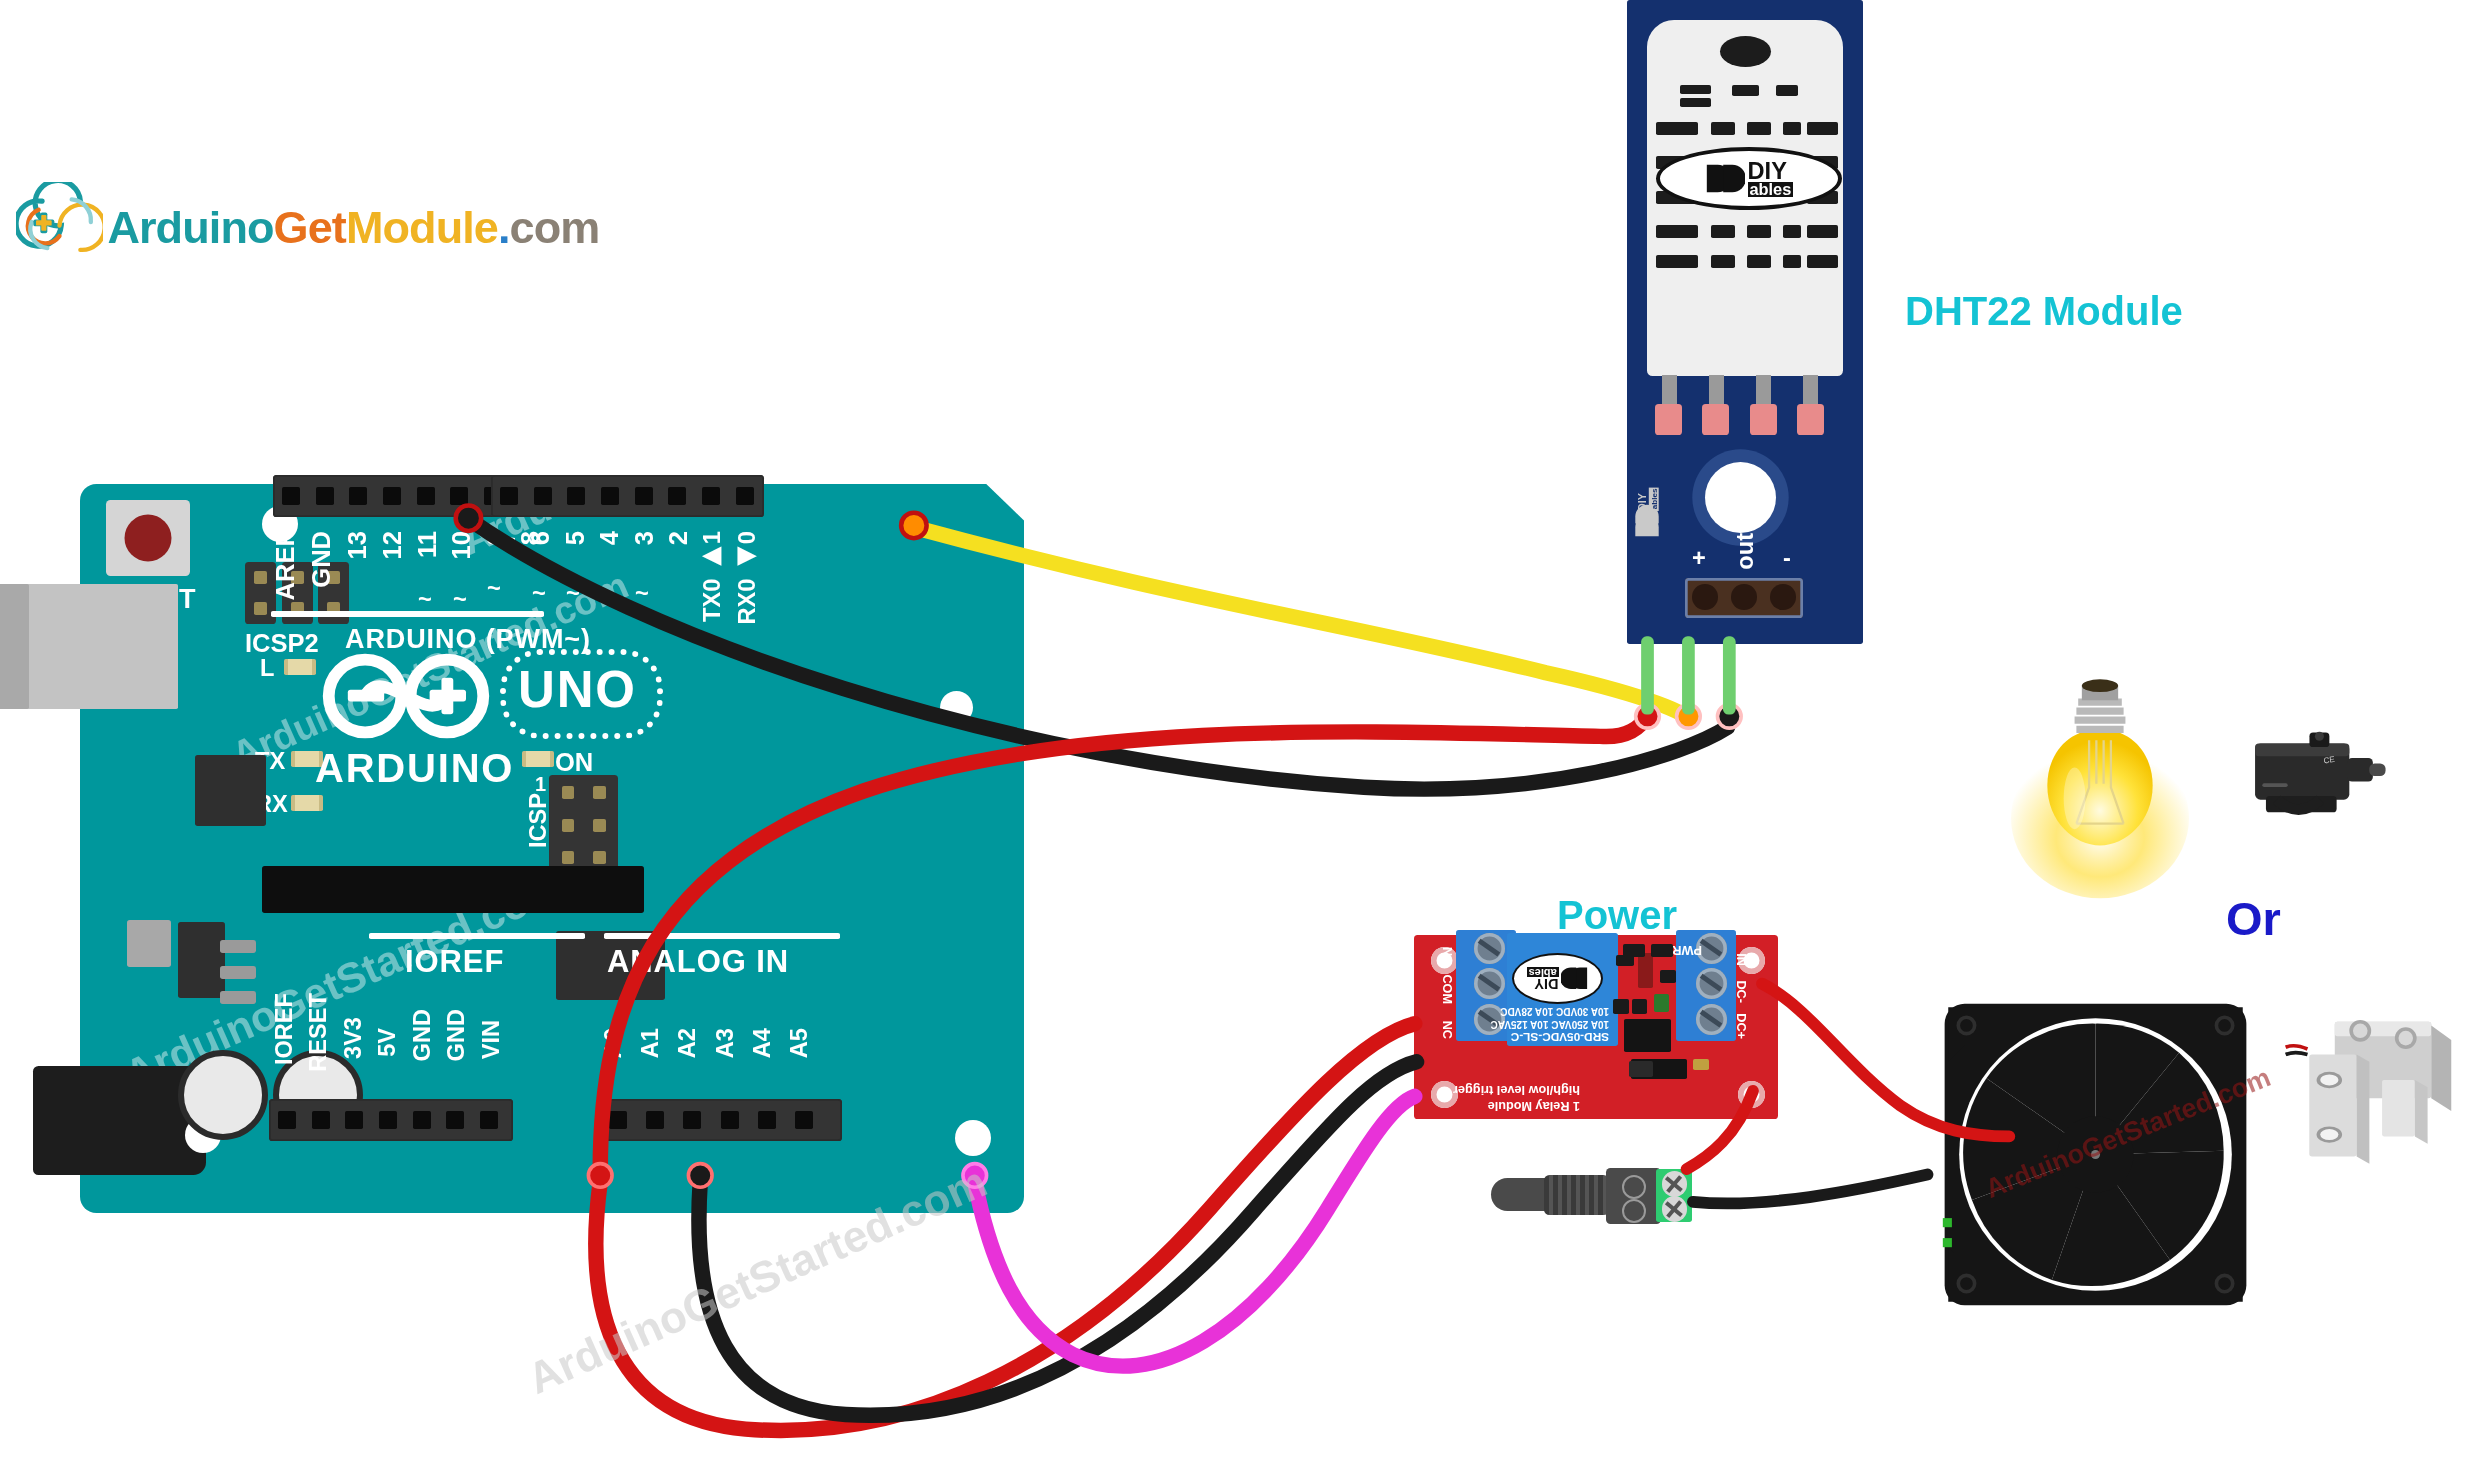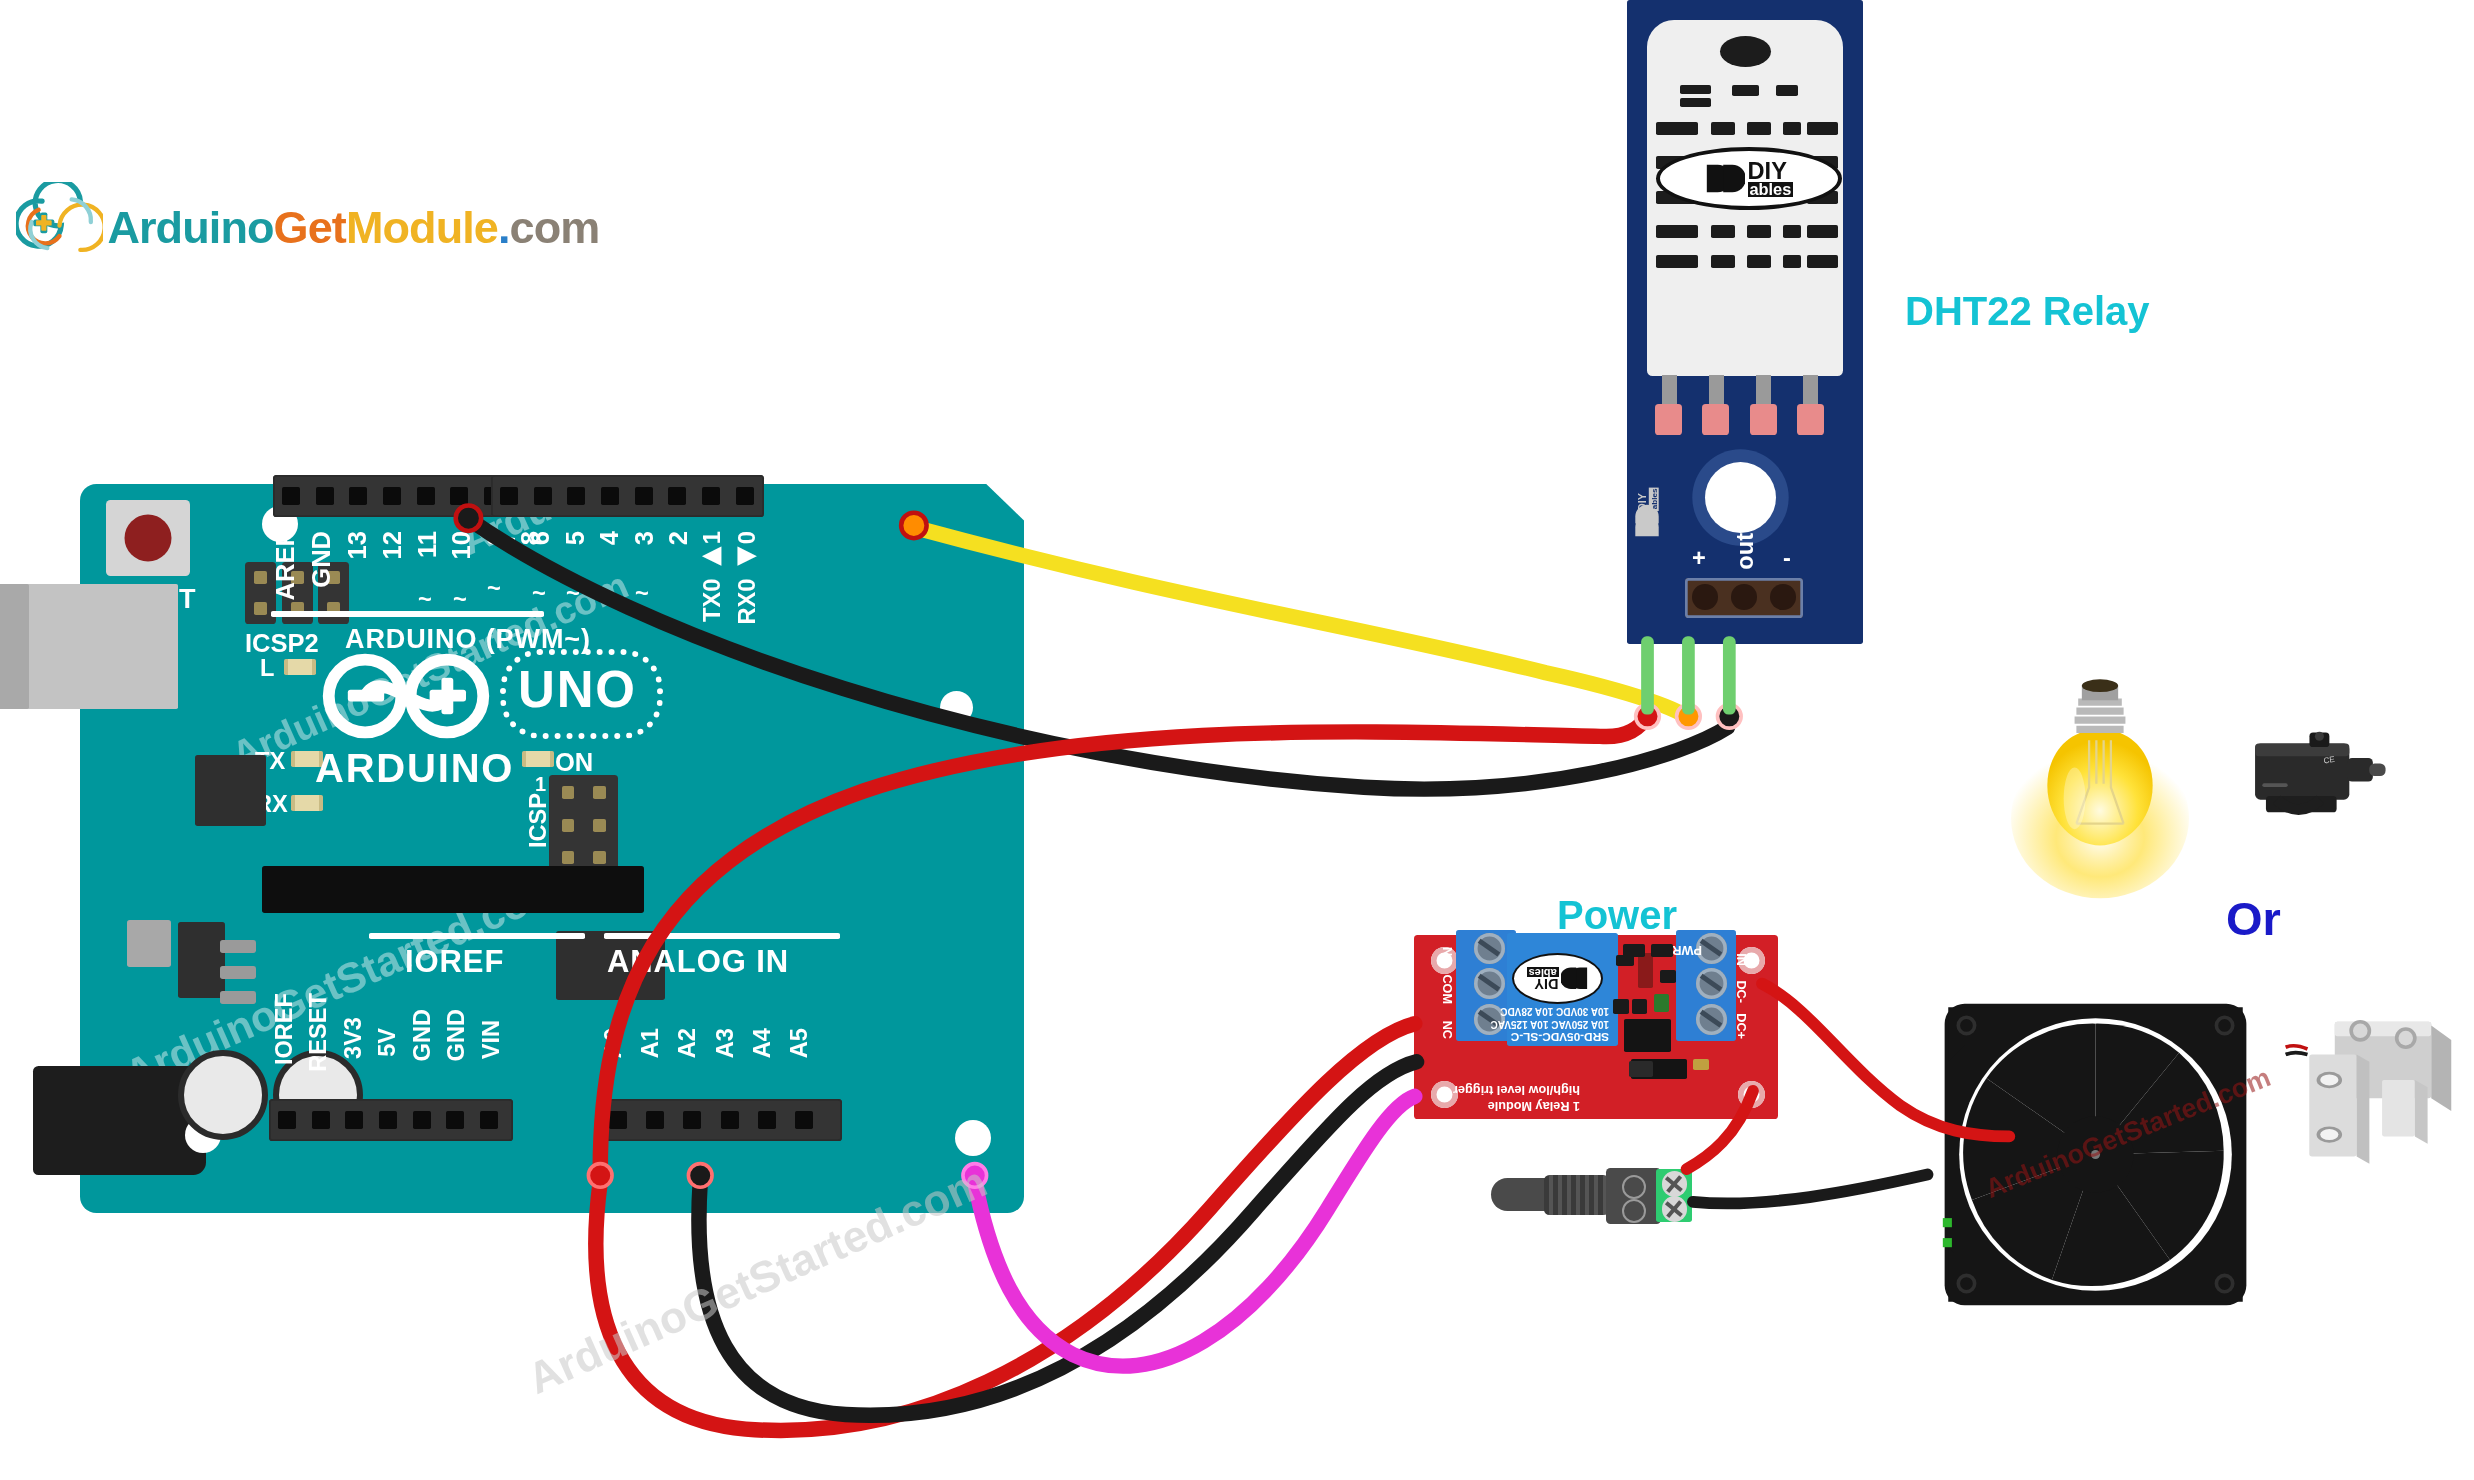--- a/index.html
+++ b/index.html
@@ -361,21 +361,21 @@
     <div class="plabel" style="left:65px;top:545px;">+</div>
     <div class="plabel vert" style="left:107px;top:533px;">out</div>
     <div class="plabel" style="left:156px;top:545px;">-</div>
 
     <div class="conn">
       <span class="cpin" style="left:7.3px;"></span>
       <span class="cpin" style="left:46px;"></span>
       <span class="cpin" style="left:85px;"></span>
     </div>
   </div>
-  <div class="abs cyan-label" style="left:1905px;top:289px;">DHT22 Relay</div>
+  <div class="abs cyan-label" style="left:1905px;top:289px;">DHT22 Module</div>
 
   <div class="abs cyan-label" style="left:1557px;top:893px;">Power</div>
   <div id="relay" class="abs">
     <div class="rot">
       <div class="rpcb"></div>
       <div class="hole" style="left:12.7px;top:11px;"></div>
       <div class="hole" style="left:12.7px;top:145px;"></div>
       <div class="hole" style="left:320px;top:11px;"></div>
       <div class="hole" style="left:320px;top:145px;"></div>
 

